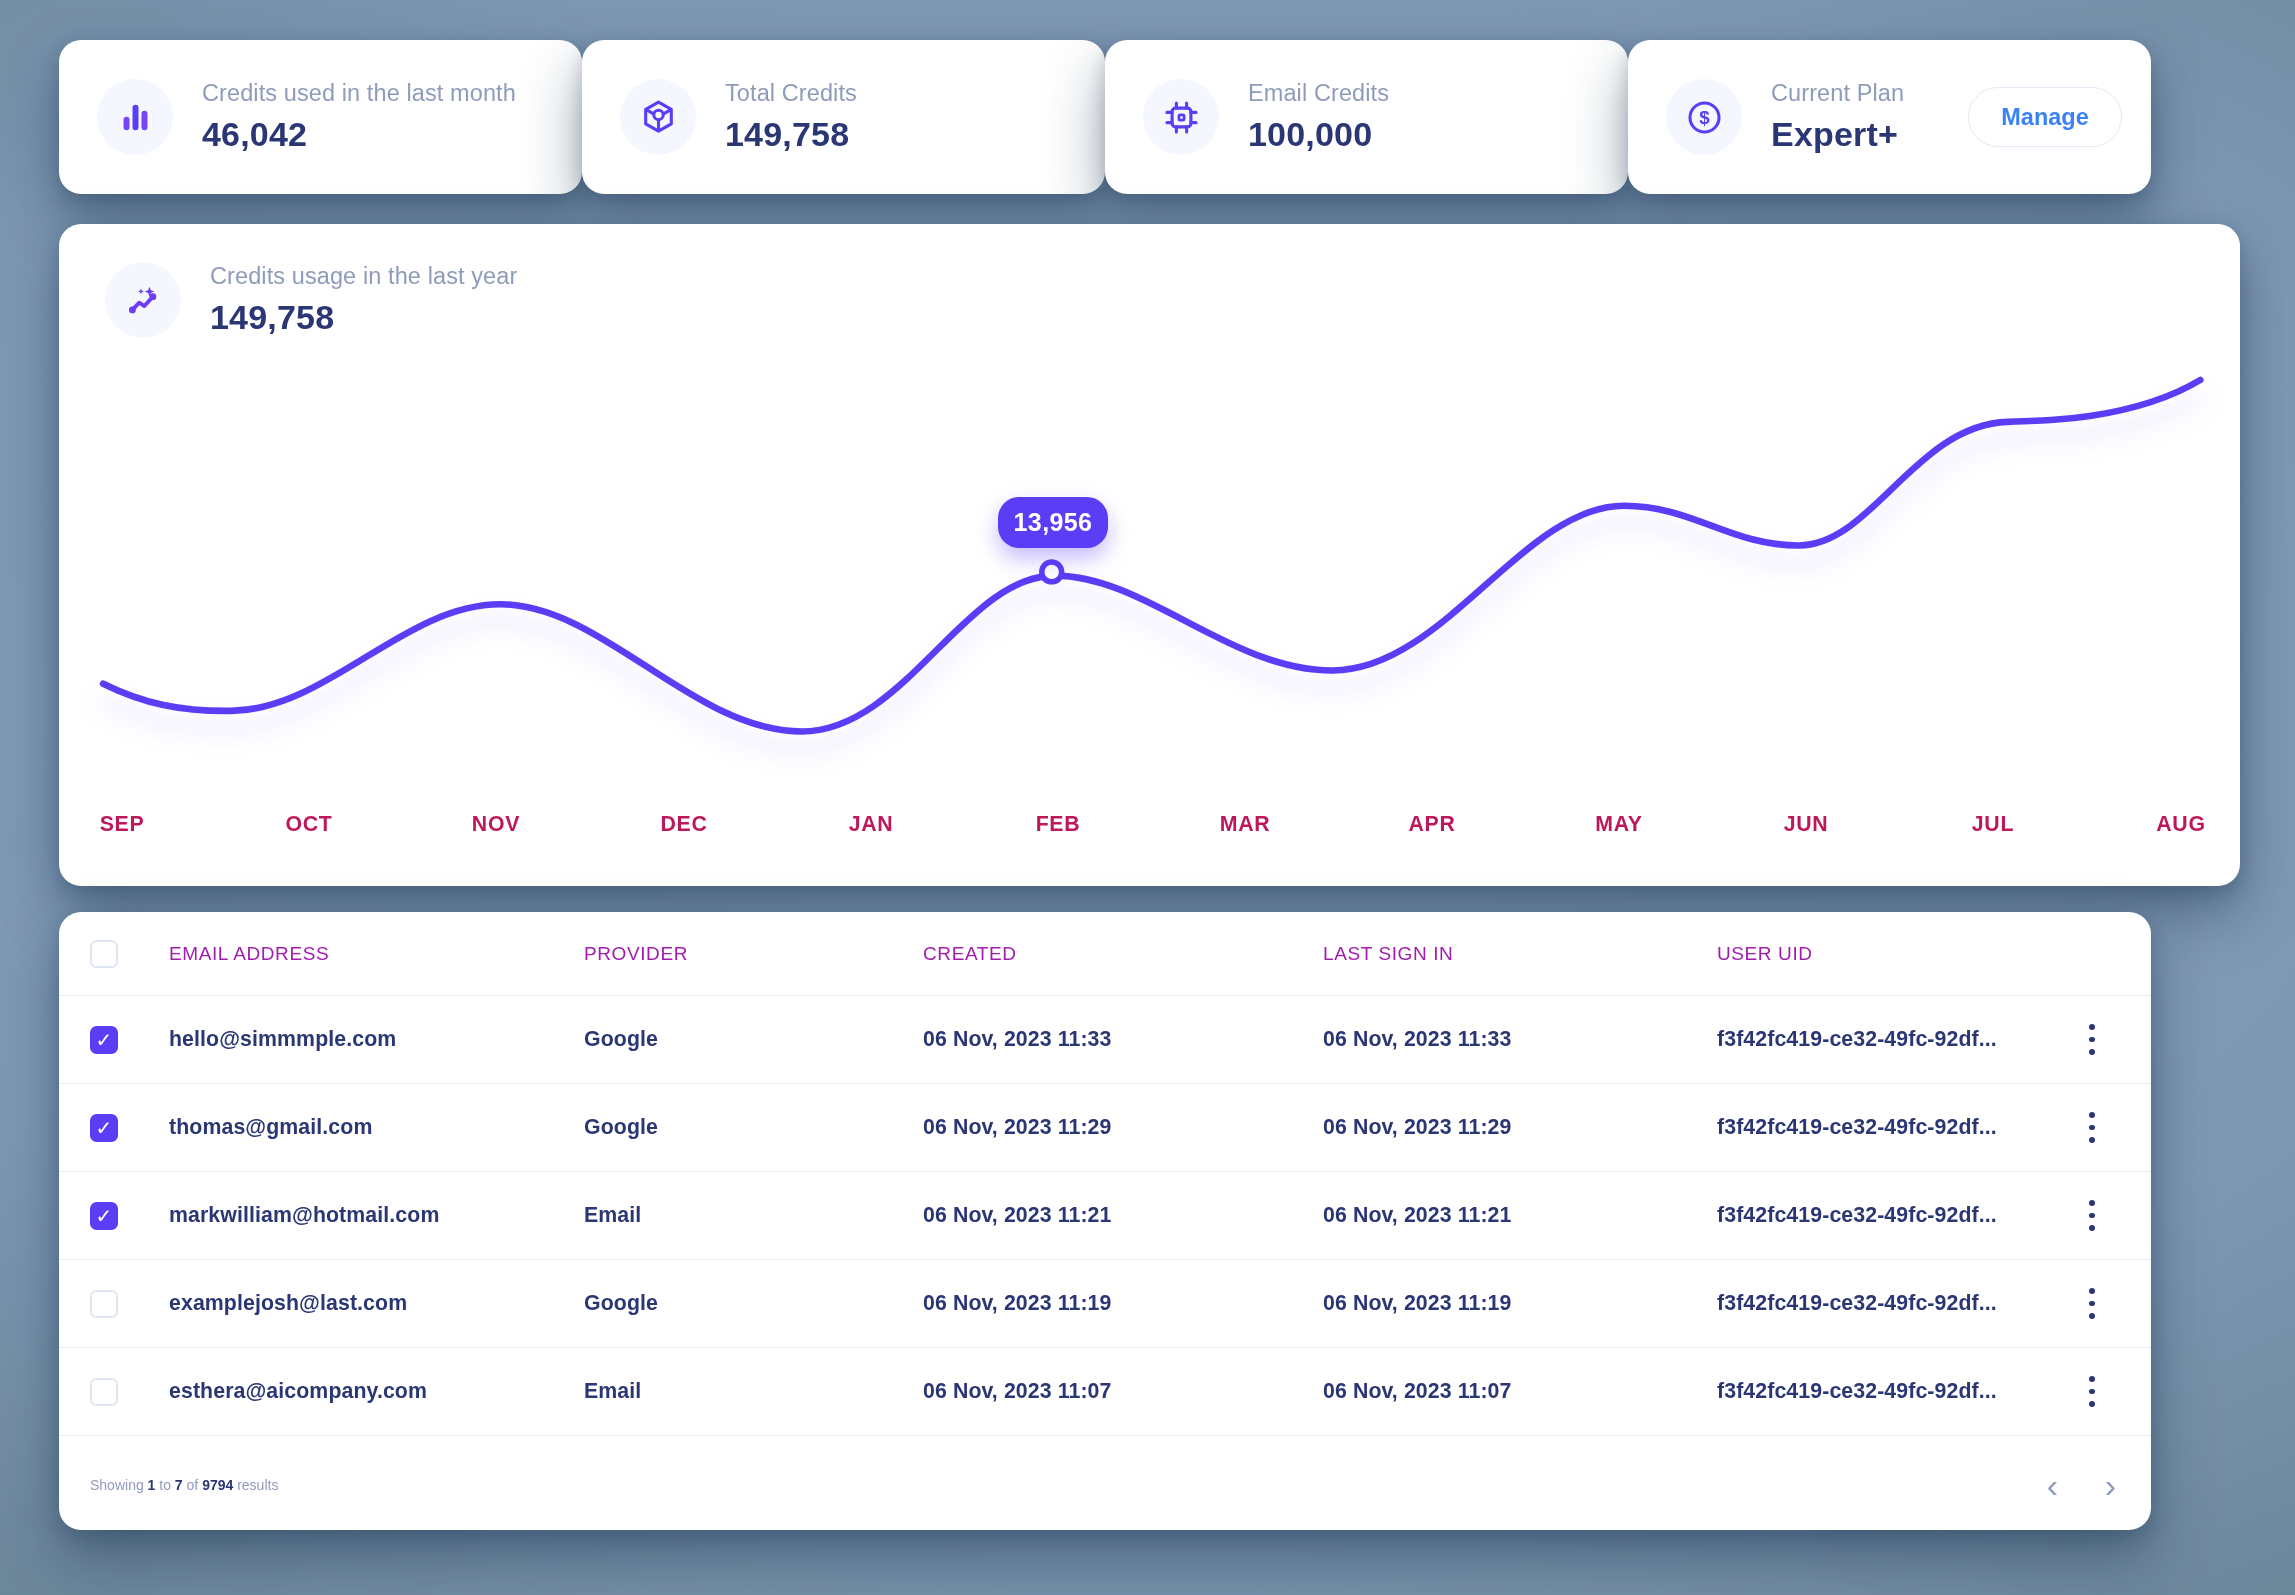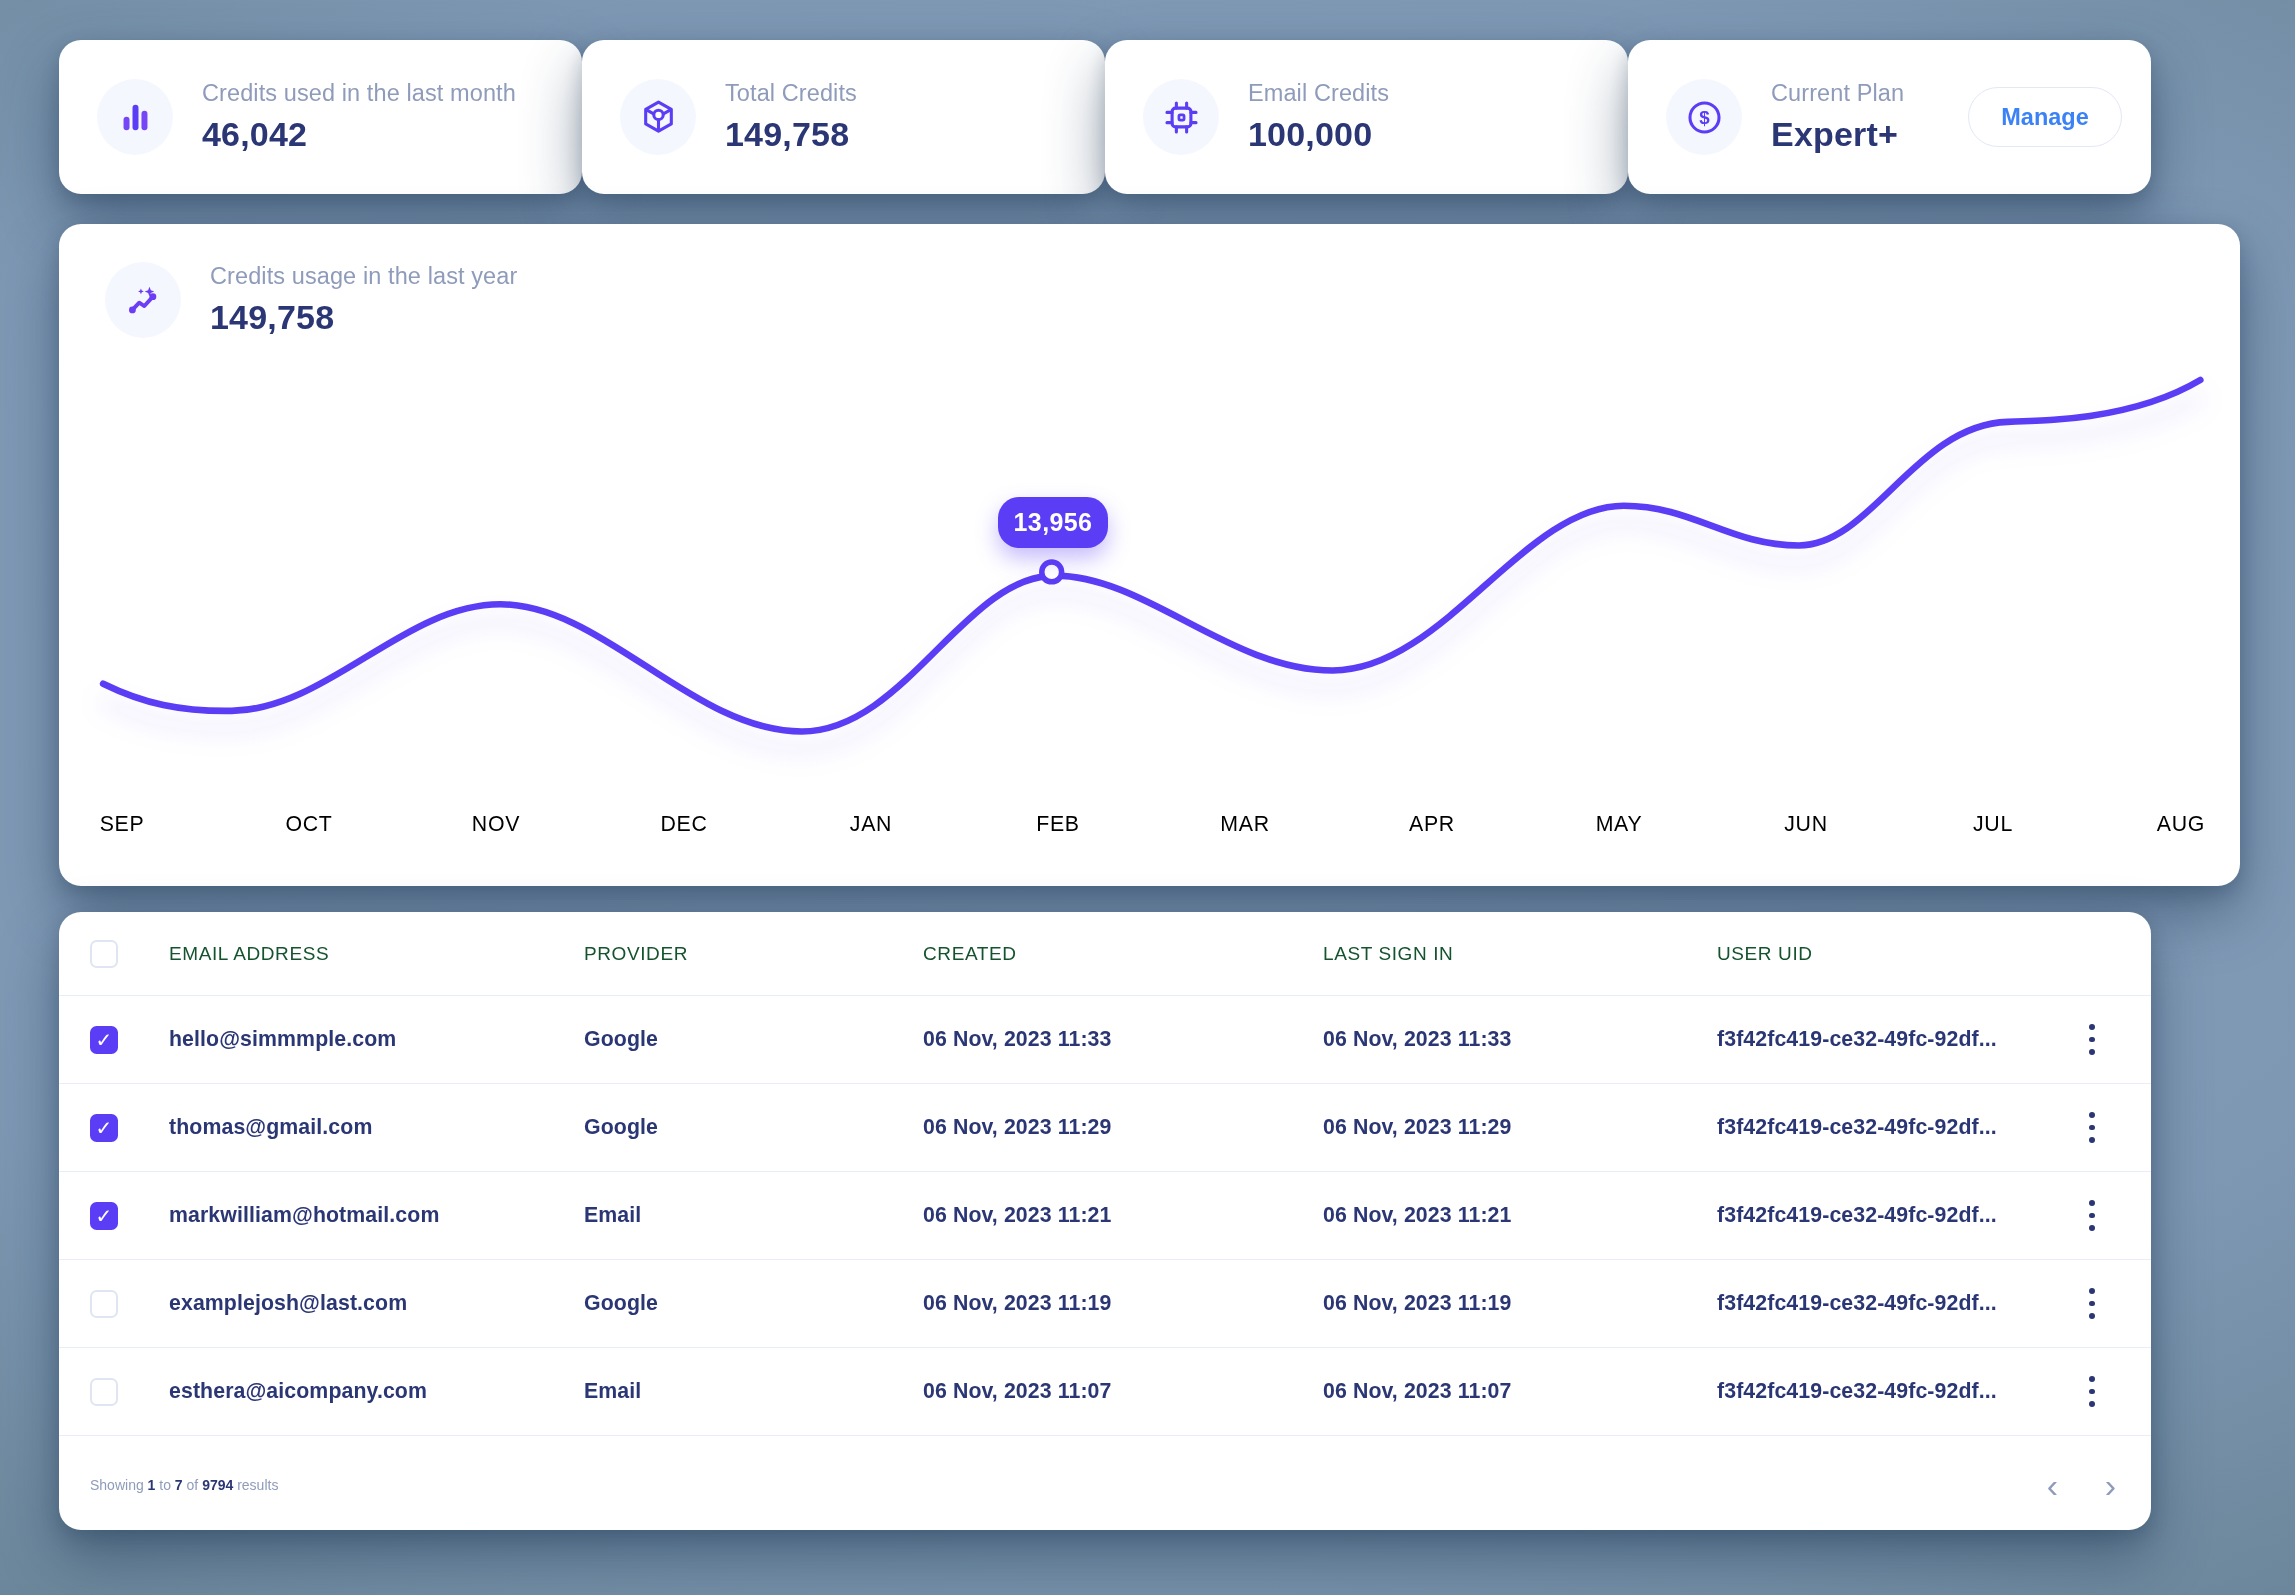--- a/index.html
+++ b/index.html
@@ -68,38 +68,38 @@
     position: absolute; left: 939px; top: 273px;
     width: 110px; height: 51px;
     background: #5B3DF5; border-radius: 21px;
     display: flex; align-items: center; justify-content: center;
     color: #fff; font-size: 25px; font-weight: 700; letter-spacing: 0.4px;
     box-shadow: 0 10.3px 22px rgba(91,61,245,0.35);
   }
   .month-axis { position: absolute; left: 0; top: 588px; width: 2181px; height: 32px; }
   .month-axis .month {
     position: absolute; transform: translateX(-50%);
-    font-size: 21.3px; color: #000000; letter-spacing: 0.7px; font-weight: 400;
+    font-size: 21.3px; color: #be185d; letter-spacing: 0.7px; font-weight: 700;
   }
 
   
   .table-card {
     position: absolute; left: 59px; top: 912px;
     width: 2092px; height: 618px;
     display: flex; flex-direction: column;
   }
   .t-grid {
     display: grid;
     grid-template-columns: 79px 415px 339px 400px 394px 1fr 88px;
     align-items: center;
     padding: 0 0 0 31px;
   }
   .t-head { height: 84px; border-bottom: 1.5px solid #E9EDF7; }
   .t-head .th {
-    font-size: 19px; color: #14532d; font-weight: 500;
+    font-size: 19px; color: #a21caf; font-weight: 500;
     letter-spacing: 0.6px; text-transform: uppercase;
   }
   .t-row { height: 88px; border-bottom: 1.5px solid #E9EDF7; cursor: pointer; }
   .t-row .td { font-size: 21.3px; font-weight: 700; color: #2B3674; letter-spacing: 0.1px; }
 
   .checkbox {
     width: 28px; height: 28px; border-radius: 6.6px;
     border: 2.2px solid #E0E5F2; background: #fff;
     display: flex; align-items: center; justify-content: center;
     cursor: pointer;

